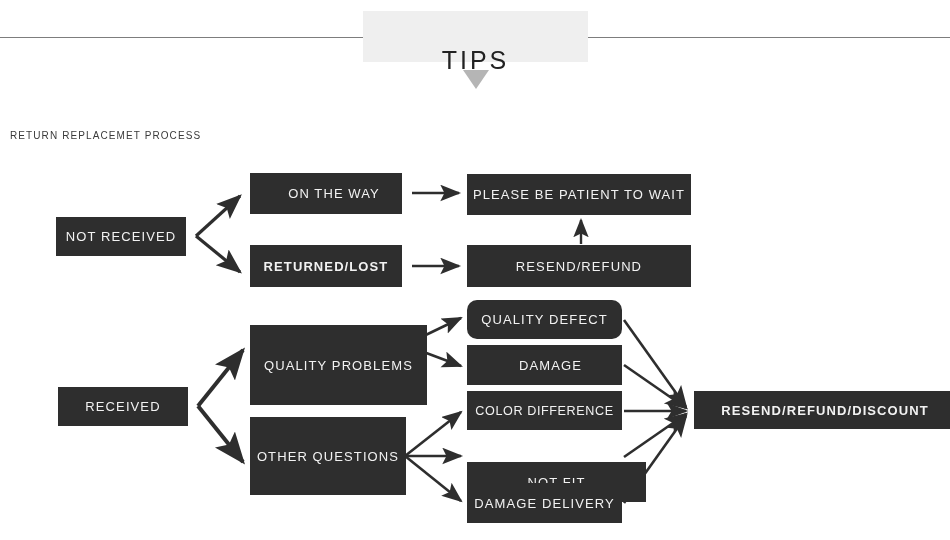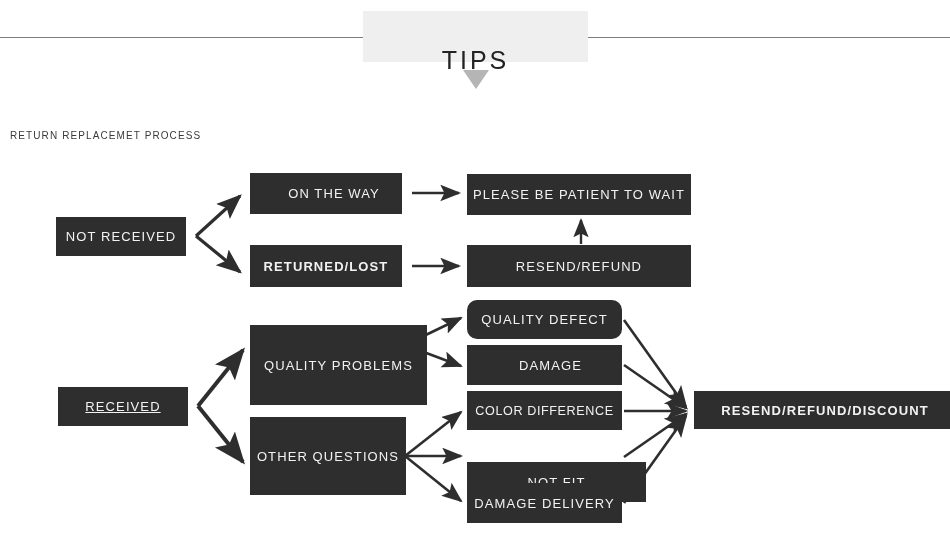--- a/index.html
+++ b/index.html
@@ -90,21 +90,21 @@
   }
 
   
   #n-not-received   { left: 56px;  top: 217px; width: 130px; height: 39px; }
   #n-on-the-way     { left: 250px; top: 173px; width: 152px; height: 41px; padding-left: 16px; }
   #n-returned-lost  { left: 250px; top: 245px; width: 152px; height: 42px; font-weight: bold; }
   #n-patient-wait   { left: 467px; top: 174px; width: 224px; height: 41px; }
   #n-resend-refund  { left: 467px; top: 245px; width: 224px; height: 42px; }
 
   
-  #n-received       { left: 58px;  top: 387px; width: 130px; height: 39px; text-decoration: underline; }
+  #n-received       { left: 58px;  top: 387px; width: 130px; height: 39px; }
   #n-quality-probs  { left: 250px; top: 305px; width: 177px; height: 80px; margin-top: 20px; }
   #n-other-quest    { left: 250px; top: 417px; width: 156px; height: 78px; }
   #n-quality-defect { left: 467px; top: 300px; width: 155px; height: 39px; border-radius: 10px; }
   #n-damage         { left: 467px; top: 345px; width: 155px; height: 40px; padding-left: 12px; }
   #n-color-diff     { left: 467px; top: 391px; width: 155px; height: 39px; font-size: 12.6px; letter-spacing: .6px;}
   #n-not-fit        { left: 467px; top: 462px; width: 179px; height: 40px; }
   #n-wrong-delivery { left: 467px; top: 483px; width: 155px; height: 40px; }
   #n-final          { left: 694px; top: 391px; width: 262px; height: 38px; font-weight: bold; }
 
   

